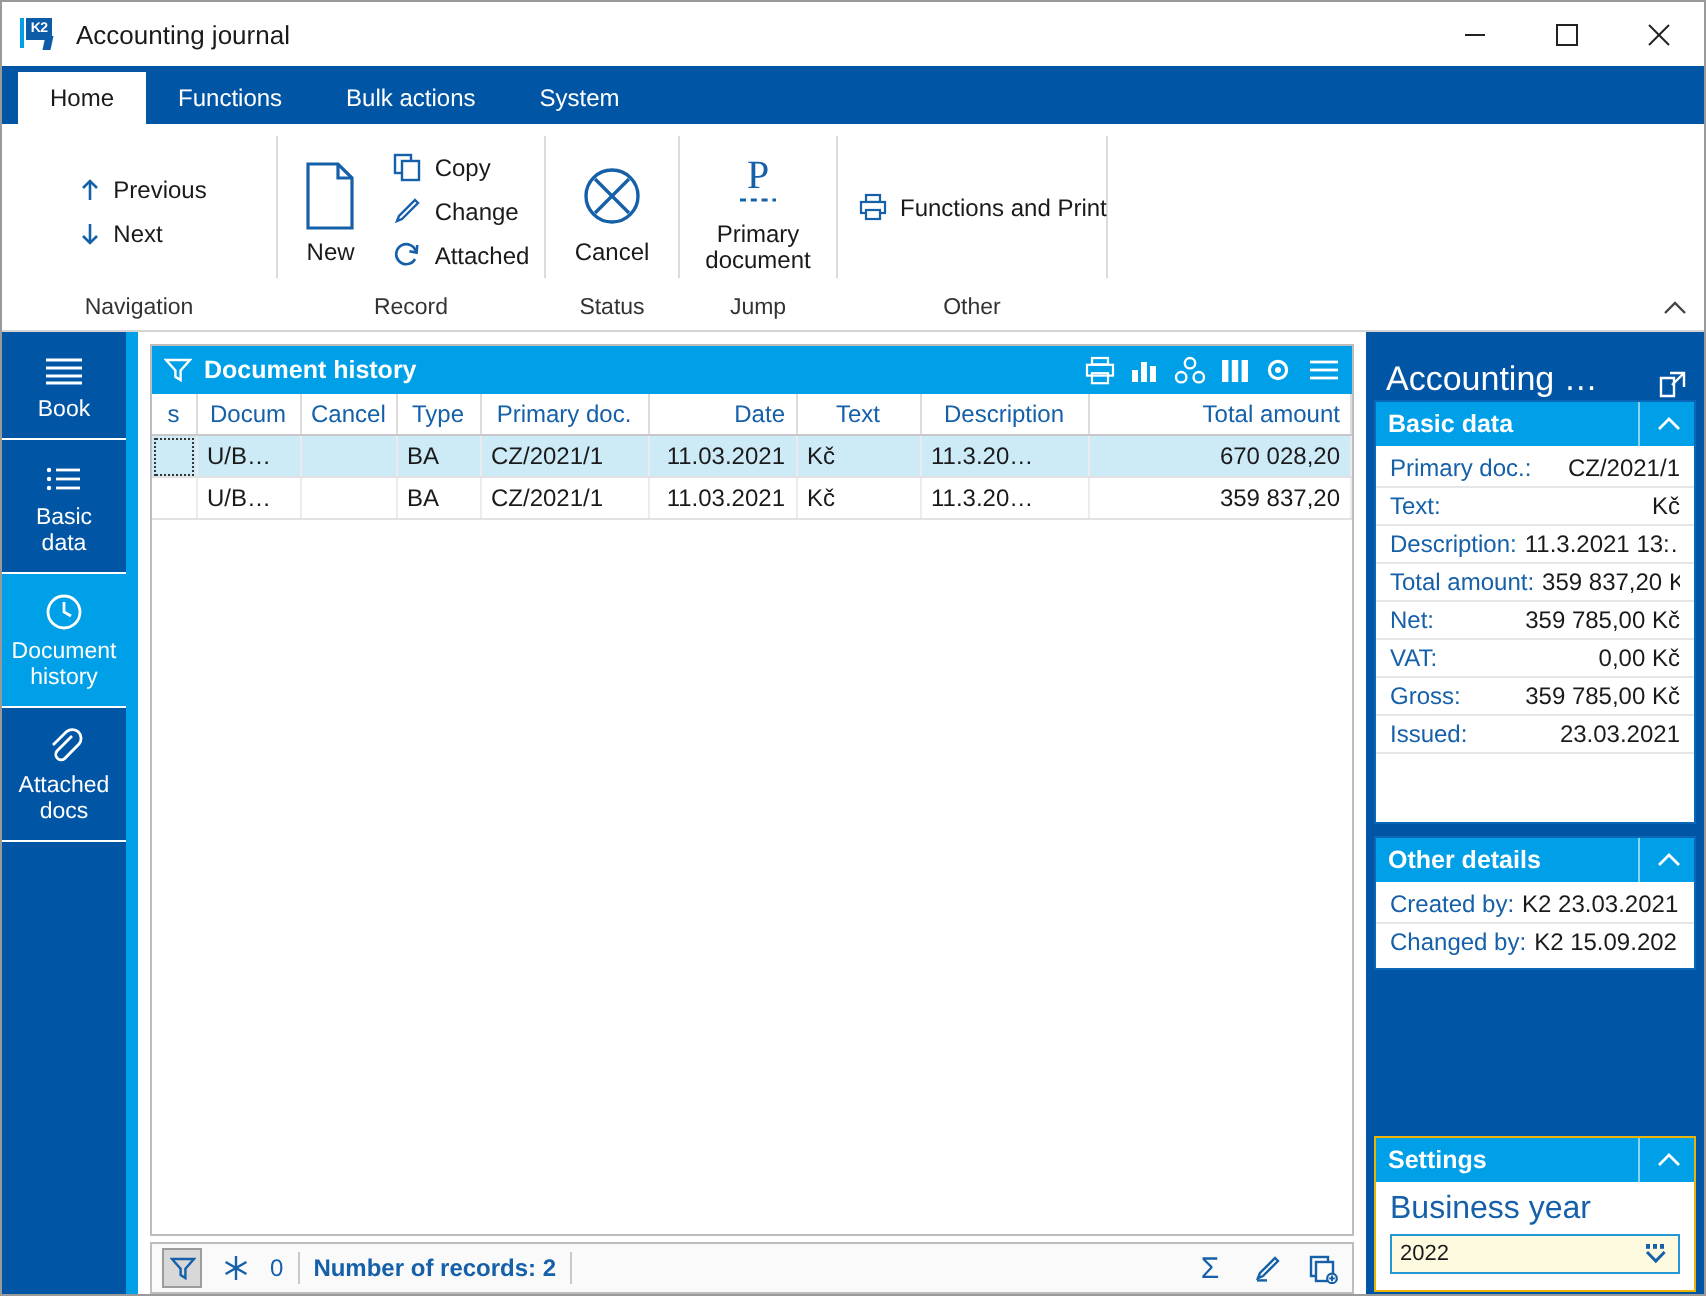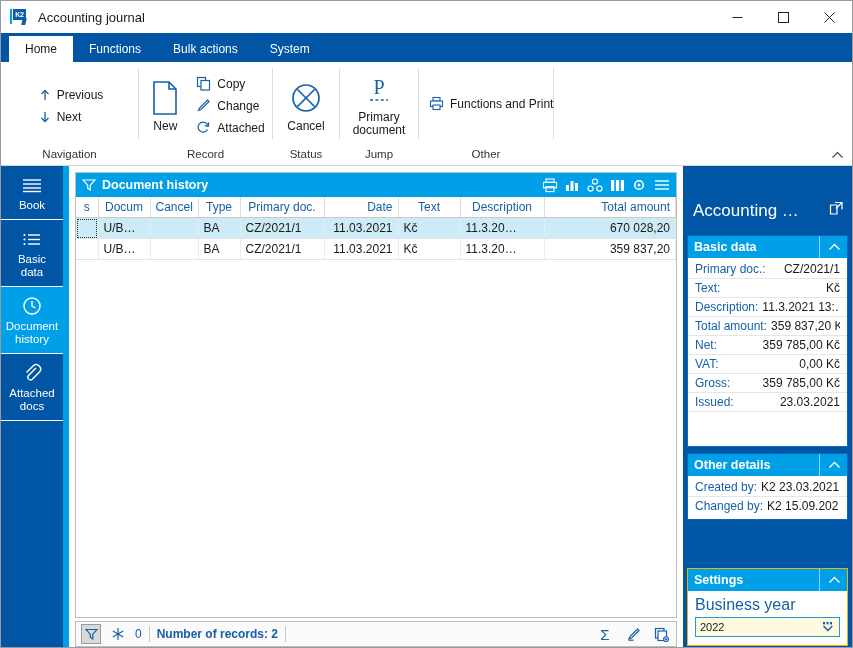--- a/index.html
+++ b/index.html
@@ -141,22 +141,22 @@
   }
   .sb-btn.pressed { background:#d8d8d8; border:1px solid #9c9c9c; }
   .sb-text { font-size:12px; color:#1560a8;font-weight:bold; }
   .sb-count { font-size:12px; color:#1560a8; }
   .sb-div { width:1px; height:16px; background:#c8c8c8; }
   .sb-right { margin-left:auto; display:flex; align-items:center; gap:8px; }
 
   
   .rightpanel { width:169px; flex:none; background:#0055a5; display:flex; flex-direction:column; }
   .rp-head {
-    height:34px; display:flex; align-items:flex-start; padding:0 8px 0 10px;
-    color:#ffffff; font-size:17px;margin-top:35px;
+    height:34px; display:flex; align-items:flex-end; padding:0 8px 0 10px;
+    color:#ffffff; font-size:17px;
   }
   .rp-head .rp-ext { margin-left:auto; display:flex; }
   .rp-section { margin:0 4px 6px 4px; background:#ffffff; border:1px solid #0a67b8; }
   .rp-sec-head {
     height:22px; background:#00a0e8; color:#ffffff; font-weight:bold; font-size:12.5px;
     display:flex; align-items:center; padding:0 6px;
   }
   .rp-sec-head .chev { margin-left:auto; border-left:1px solid rgba(255,255,255,.55); padding-left:8px; height:100%; display:flex; align-items:center; }
   .rp-rows { padding:2px 0 4px 0; }
   .rp-row {

